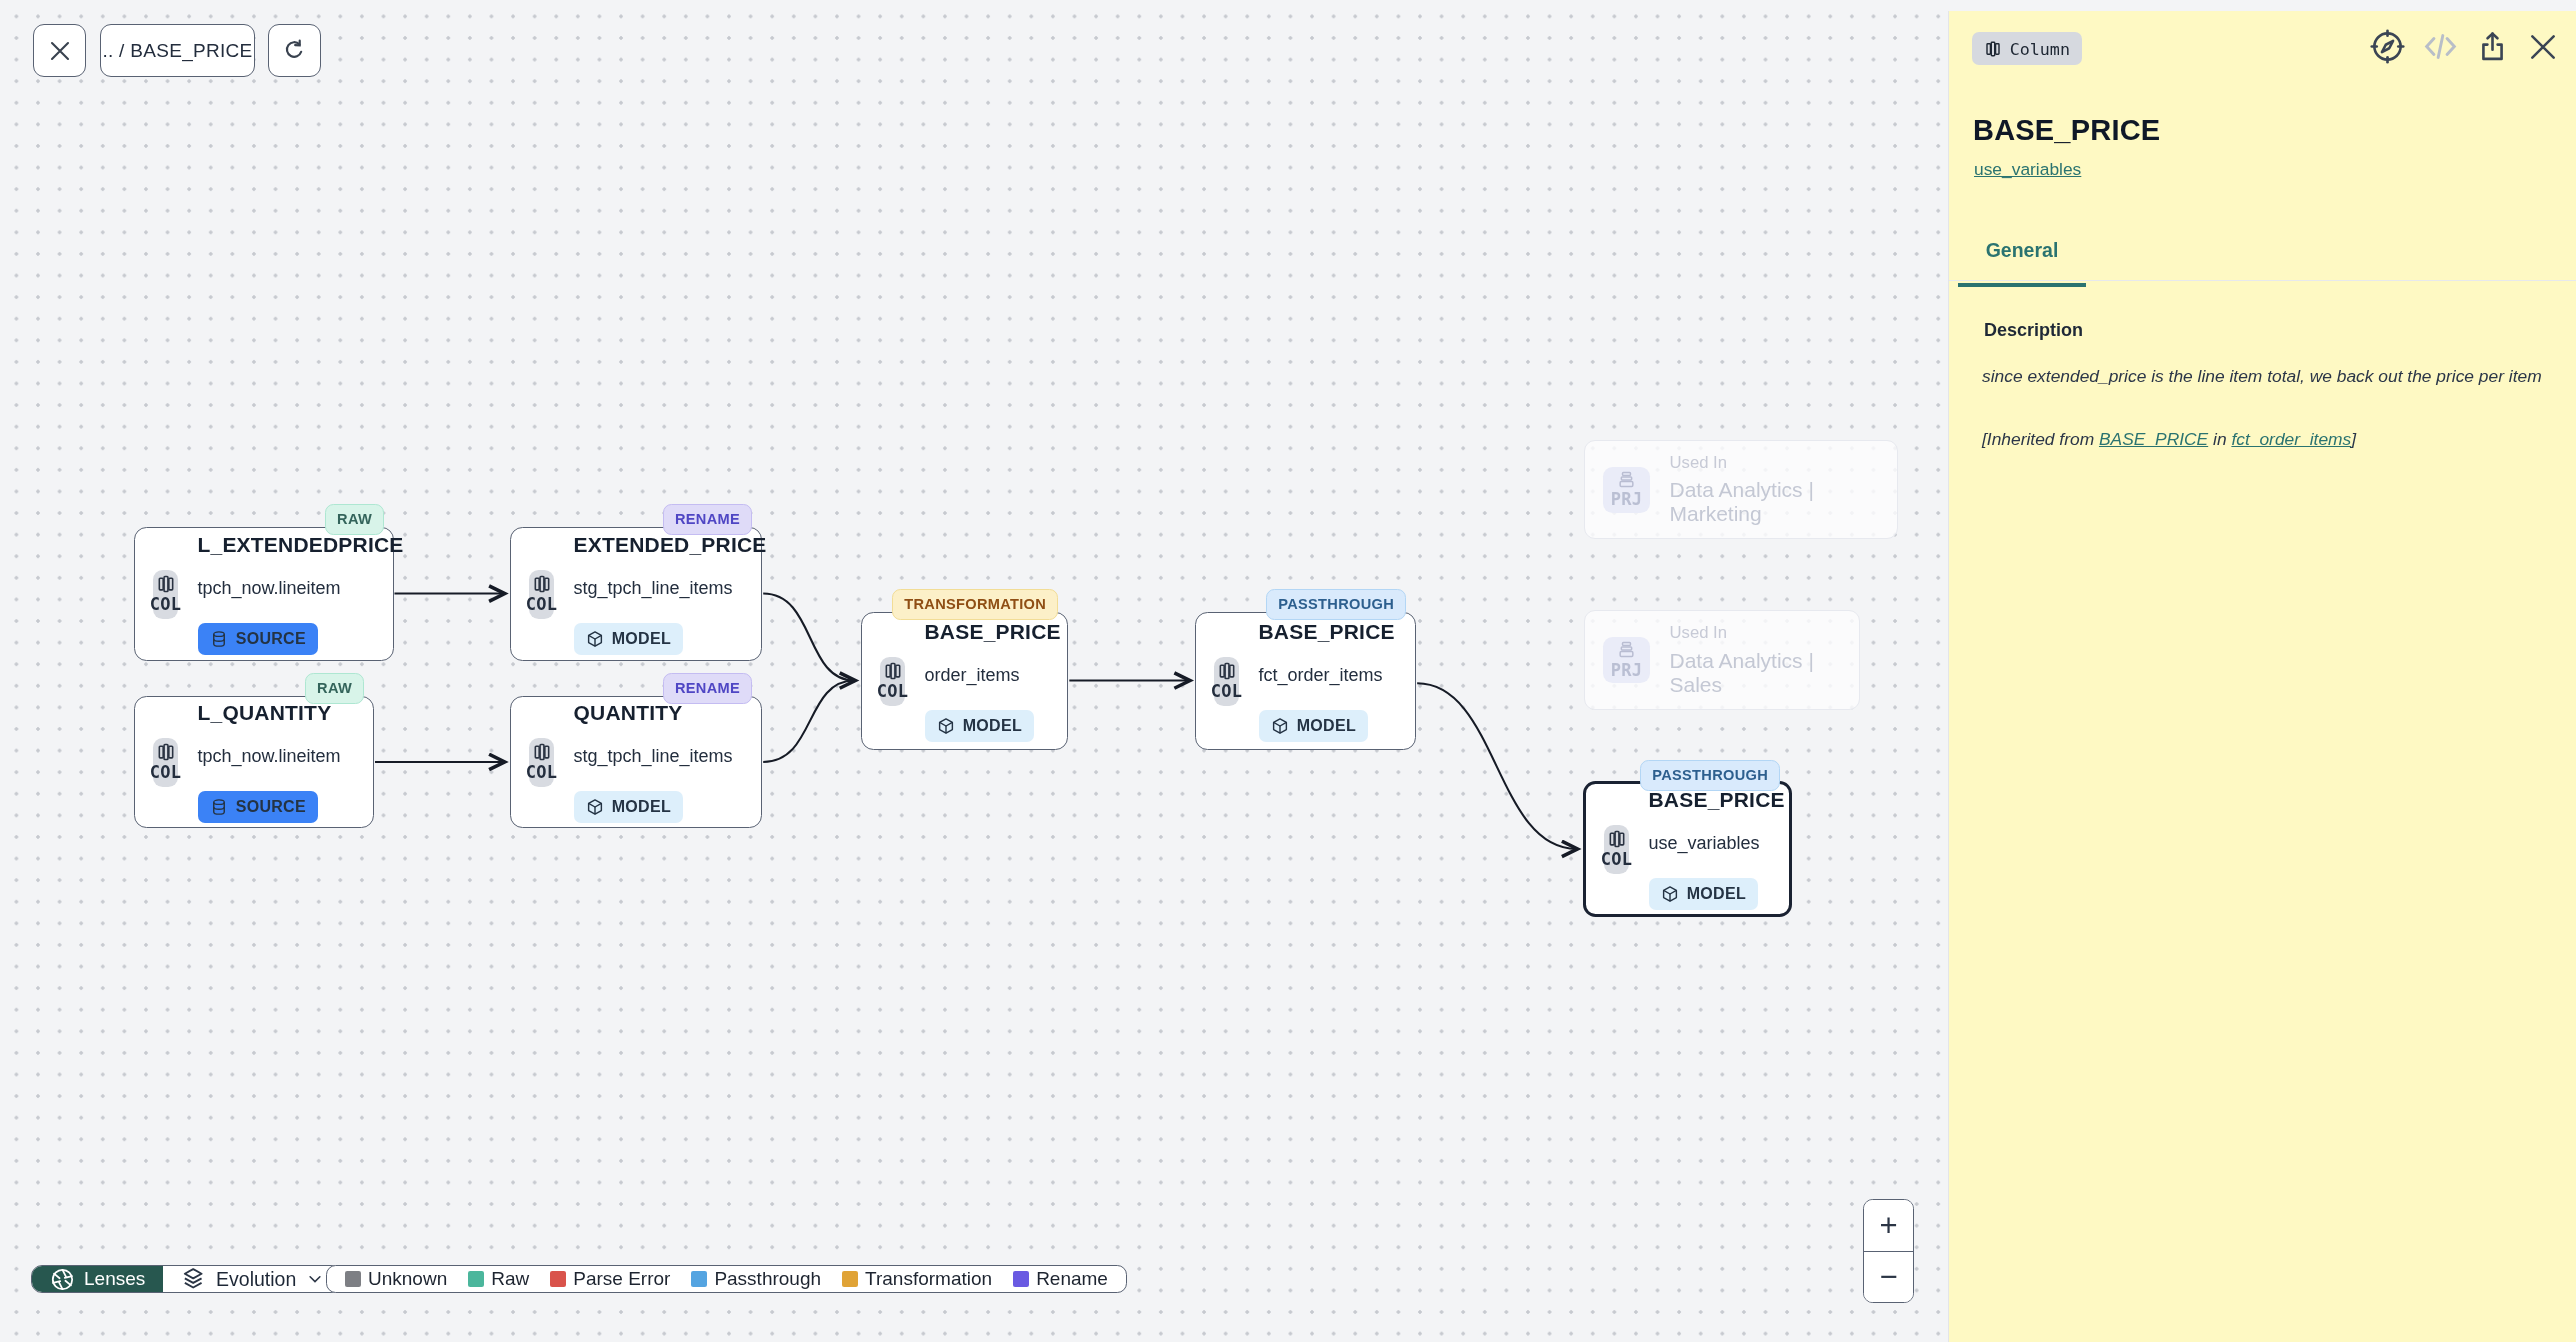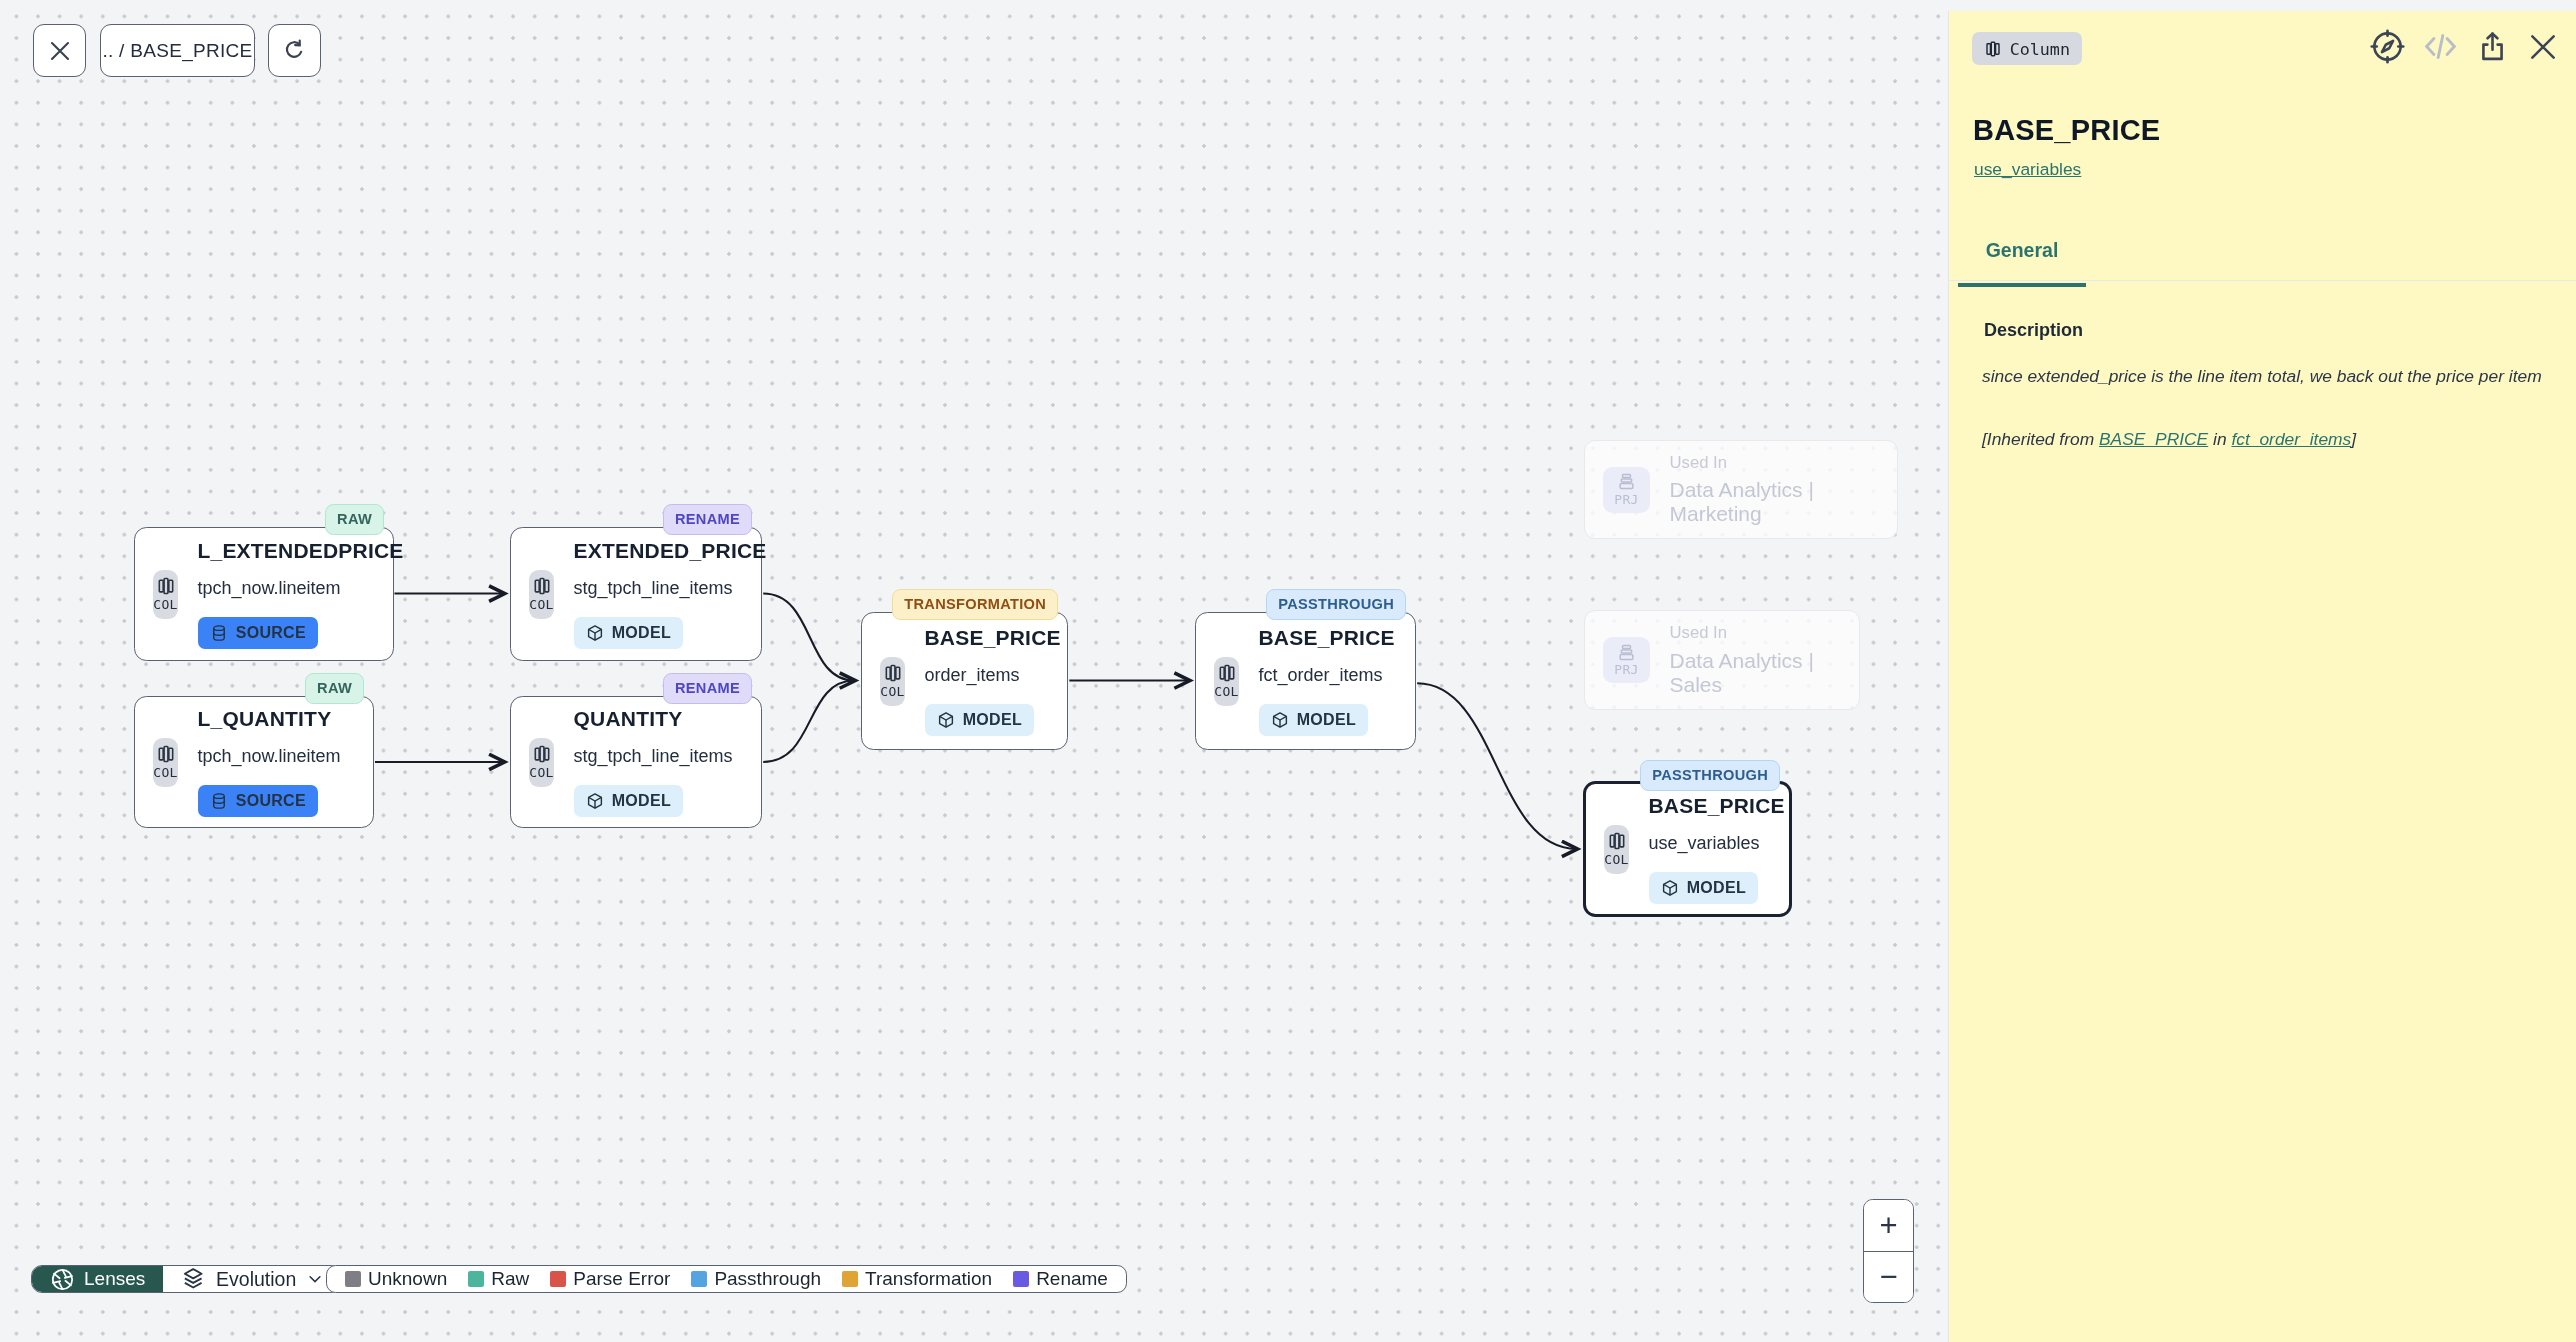--- a/index.html
+++ b/index.html
@@ -15,22 +15,22 @@
   .tlbtn { position:absolute; background:#fff; border:1.7px solid #596273; border-radius:11px;
     display:flex; align-items:center; justify-content:center; cursor:pointer; }
   .crumb { font-size:19px; color:#232d3d; letter-spacing:0.3px; }
 
   
   .card { position:absolute; background:#fff; border:1.7px solid #596273; border-radius:12.5px;
     display:flex; align-items:center; padding:0 18px; gap:19.5px; }
   .card.selected { border:3.5px solid #1a2232; }
   .chip { width:25px; height:49px; border-radius:9.7px; background:#d8dbe1; color:#242e3e;
     display:flex; flex-direction:column; align-items:center; justify-content:center; gap:0.7px; flex:0 0 auto; }
-  .chip .chip-label { font-family:"DejaVu Sans Mono",monospace; font-size:13px; font-weight:400; letter-spacing:0.3px; }
-  .meta { display:flex; flex-direction:column; align-items:flex-start; gap:15px; }
+  .chip .chip-label { font-family:"DejaVu Sans Mono",monospace; font-size:17px; font-weight:700; letter-spacing:0.3px; }
+  .meta { display:flex; flex-direction:column; align-items:flex-start; gap:21px; }
   .ntitle { font-size:21px; font-weight:600; color:#16202f; letter-spacing:0.2px; }
   .nsub { font-size:18px; color:#232e3e; }
   .pill { display:inline-flex; align-items:center; gap:7.7px; padding:7px 12.5px; border-radius:7px;
     font-size:16px; font-weight:600; color:#243344; letter-spacing:0.3px; margin-top:2.1px; }
   .pill.src { background:#3b82f6; }
   .pill.mdl { background:#ddeffb; }
   .badge { position:absolute; top:-24px; right:9px; padding:6.3px 11px; border-radius:8.4px;
     font-size:14.6px; font-weight:700; letter-spacing:0.3px; border:1.4px solid; white-space:nowrap; }
   .badge.raw { background:#d8f4e9; border-color:#aee7d2; color:#34645b; }
   .badge.rename { background:#dfdbf8; border-color:#c4bcf2; color:#4f46c4; }

